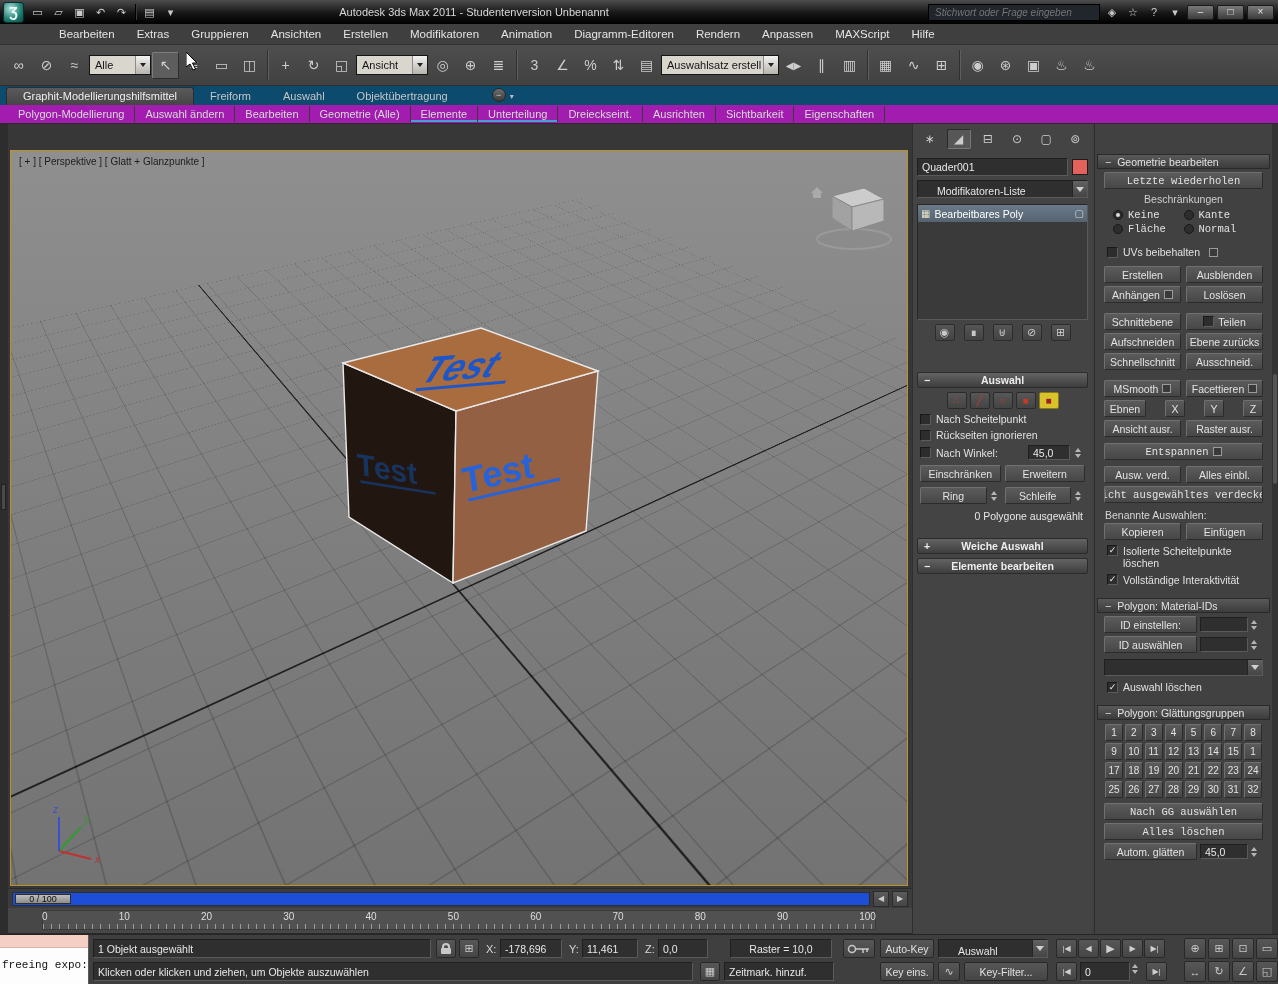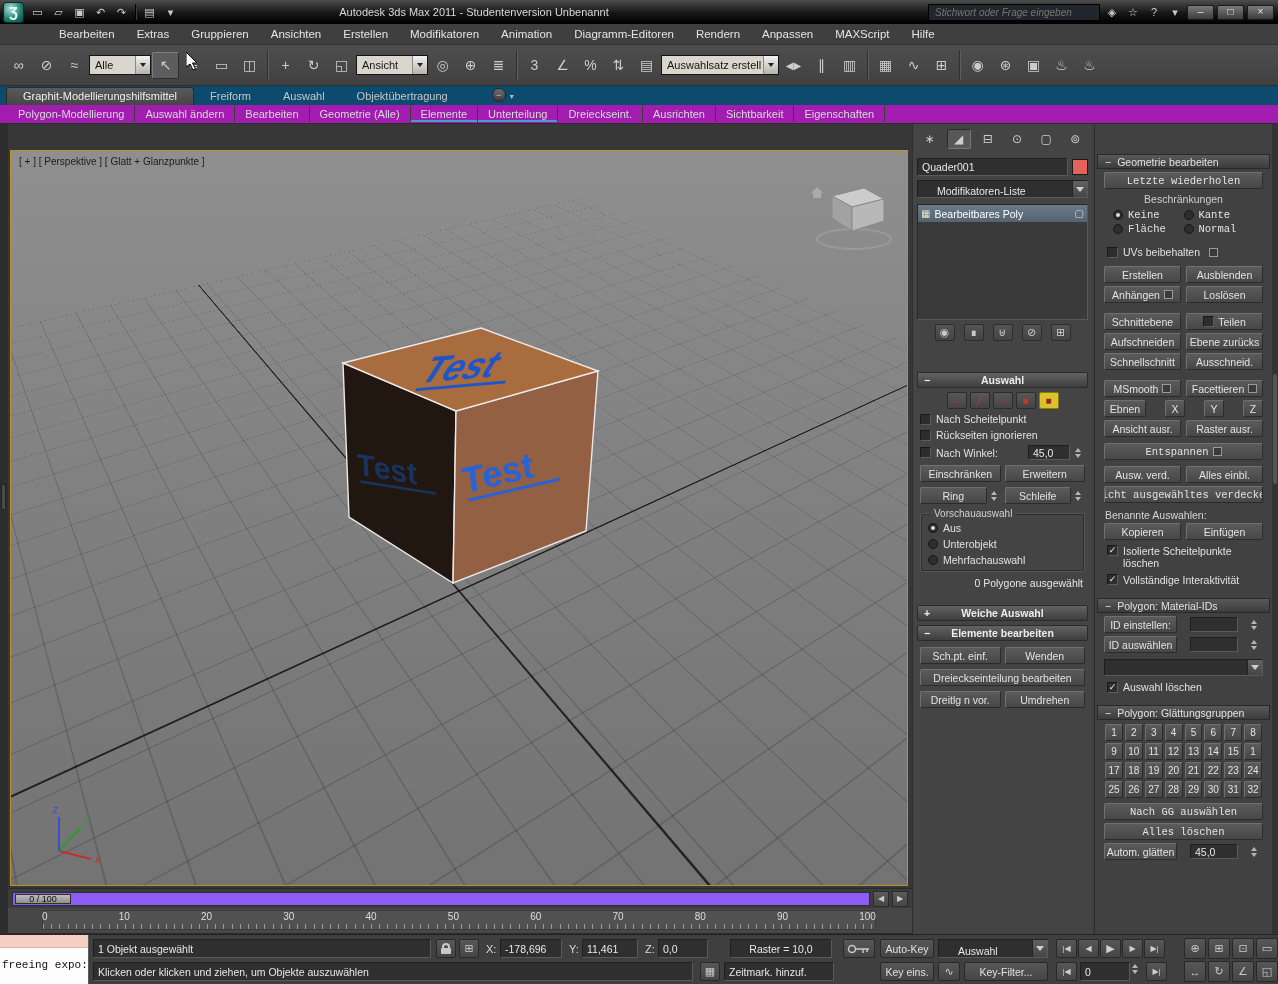--- a/index.html
+++ b/index.html
@@ -100,21 +100,21 @@
   background-image:linear-gradient(rgba(15,15,15,.22) 1px, transparent 1px),
     linear-gradient(90deg, rgba(15,15,15,.22) 1px, transparent 1px);
   background-size:54px 54px; }
 .gaxis-h { position:absolute; left:0; right:0; top:849px; height:2px; background:rgba(0,0,0,.72); }
 .gaxis-v { position:absolute; top:0; bottom:0; left:849px; width:2px; background:rgba(0,0,0,.72); }
 #cube-svg { position:absolute; inset:0; z-index:3; }
 
 
 #slider-row { position:absolute; left:8px; top:888px; width:904px; height:20px; background:#3c3c3c;
   border-top:1px solid #2a2a2a; display:flex; align-items:center; padding:0 4px; gap:3px; }
-.slider-track { flex:1; height:14px; background:#8b5cf6; border:1px solid #2e2e2e; position:relative; }
+.slider-track { flex:1; height:14px; background:#1d4ed8; border:1px solid #2e2e2e; position:relative; }
 .slider-handle { position:absolute; left:2px; top:1px; width:56px; height:10px;
   background:linear-gradient(#bdbdbd,#8d8d8d); border:1px solid #2f2f2f; color:#101010;
   font-size:9px; display:flex; align-items:center; justify-content:center; }
 .slider-btn { width:16px; height:16px; background:linear-gradient(#5b5b5b,#454545);
   border:1px solid #2b2b2b; color:#c9c9c9; font-size:8px; display:flex; align-items:center; justify-content:center; }
 #ruler-row { position:absolute; left:8px; top:908px; width:904px; height:26px; background:#474747;
   border-bottom:1px solid #292929; }
 .ruler-band { position:absolute; left:34px; right:36px; top:2px; bottom:3px; background:#515151;
   border:1px solid #3a3a3a; }
 .ruler-band::after { content:""; position:absolute; left:0; right:0; bottom:0; height:5px;
@@ -172,21 +172,21 @@
   border:1px solid #292929; display:flex; align-items:center; gap:6px; padding-left:7px;
   font-size:10.5px; color:#e2e2e2; }
 .g2 { display:grid; grid-template-columns:1fr 1fr; gap:3px 5px; margin:3px 9px 0; }
 .gwide { margin:3px 9px 0;font-family:Liberation Mono, monospace; }
 .gwide .btn { width:100%; }
 .grp-title { text-align:center; color:#cfcfcf; font-size:10.5px; margin-top:4px; }
 .rdrow2 { display:grid; grid-template-columns:1fr 1fr; margin:3px 18px 0; font-size:10.5px; }
 .rditem { display:flex; align-items:center; gap:5px; height:14px; color:#e2e2e2;font-family:Liberation Mono, monospace; }
 .cbline { display:flex; align-items:flex-start; gap:5px; margin:5px 12px 0; font-size:10.5px; color:#e2e2e2; }
 .planar-row { display:grid; grid-template-columns:1fr 20px 20px 20px; gap:19px; margin:3px 9px 0; }
-.mid-row { display:grid; grid-template-columns:1fr 48px 12px; gap:13px; margin:3px 9px 0; align-items:center; }
+.mid-row { display:grid; grid-template-columns:1fr 48px 12px; gap:3px; margin:3px 9px 0; align-items:center; }
 .sg-grid { display:grid; grid-template-columns:repeat(8,1fr); gap:2px; margin:4px 10px 0; }
 .sg-btn { height:17px; background:linear-gradient(#5b5b5b,#474747); border:1px solid #2b2b2b;
   border-top-color:#707070; border-left-color:#707070; border-radius:2px; color:#e3e3e3;
   font-size:10px; display:flex; align-items:center; justify-content:center; }
 #right-scroll { position:absolute; left:1272px; top:124px; width:6px; height:810px; background:#333; }
 #right-scroll .thumb { position:absolute; left:1px; top:250px; width:4px; height:110px; background:#555; border-radius:2px; }
 
 
 #statusbar { position:absolute; left:0; top:934px; width:1278px; height:50px; background:#3f3f3f;
   border-top:1px solid #252525; }
@@ -484,59 +484,31 @@
       <span class="spn">
           <i class="up"></i>
           <i class="dn"></i>
         </span>
       <div class="btn" style="flex:1">Schleife</div>
       <span class="spn">
           <i class="up"></i>
           <i class="dn"></i>
         </span>
     </div>
-    <div class="gb">
-      <div class="gb-t">Vorschauauswahl</div>
-      <div class="cbrow" style="margin-top:0">
-        <span class="rd sel"></span>
-        <span>Aus</span>
-      </div>
-      <div class="cbrow">
-        <span class="rd"></span>
-        <span>Unterobjekt</span>
-      </div>
-      <div class="cbrow">
-        <span class="rd"></span>
-        <span>Mehrfachauswahl</span>
-      </div>
-    </div>
     <div class="sel-status">0 Polygone ausgewählt</div>
   </div>
 
   <div class="roll-h" style="margin-top:14px">
     <span class="ind">+</span>
     <span>Weiche Auswahl</span>
   </div>
 
   <div class="roll-h">
     <span class="ind">−</span>
     <span>Elemente bearbeiten</span>
-  </div>
-  <div class="roll-c">
-    <div class="btn2row" style="margin-top:2px">
-      <div class="btn">Sch.pt. einf.</div>
-      <div class="btn">Wenden</div>
-    </div>
-    <div class="btn2row">
-      <div class="btn" style="flex:1">Dreieckseinteilung bearbeiten</div>
-    </div>
-    <div class="btn2row">
-      <div class="btn">Dreitlg n vor.</div>
-      <div class="btn">Umdrehen</div>
-    </div>
   </div>
 </div>
 
 <div id="right-panel">
   <div class="sec-h" style="margin-top:0">
     <span>−</span>
     <span>Geometrie bearbeiten</span>
   </div>
   <div class="gwide">
       <div class="btn">Letzte wiederholen</div>

